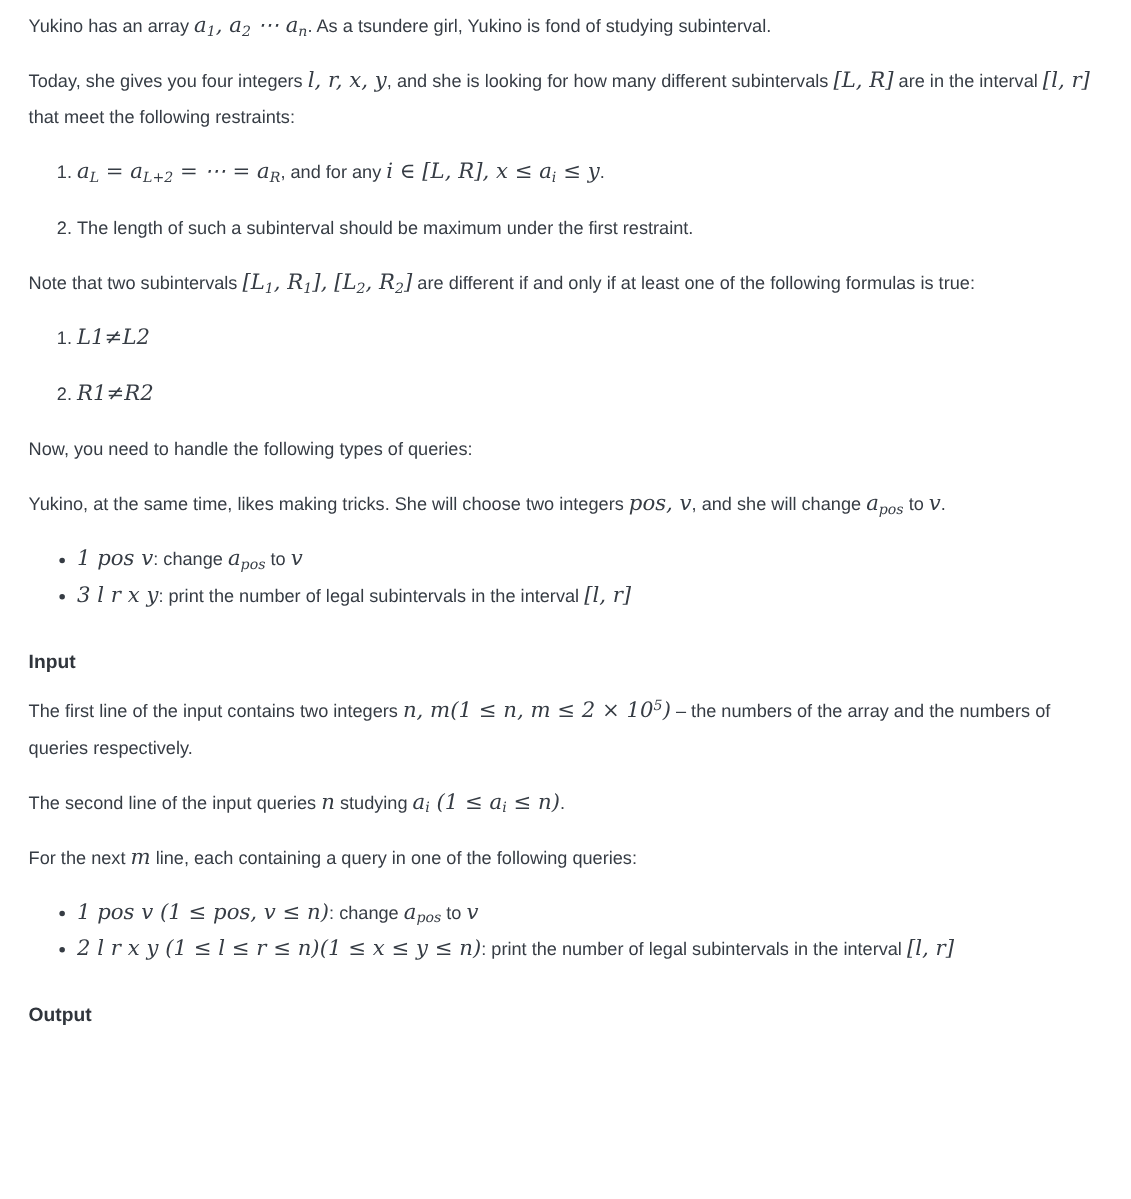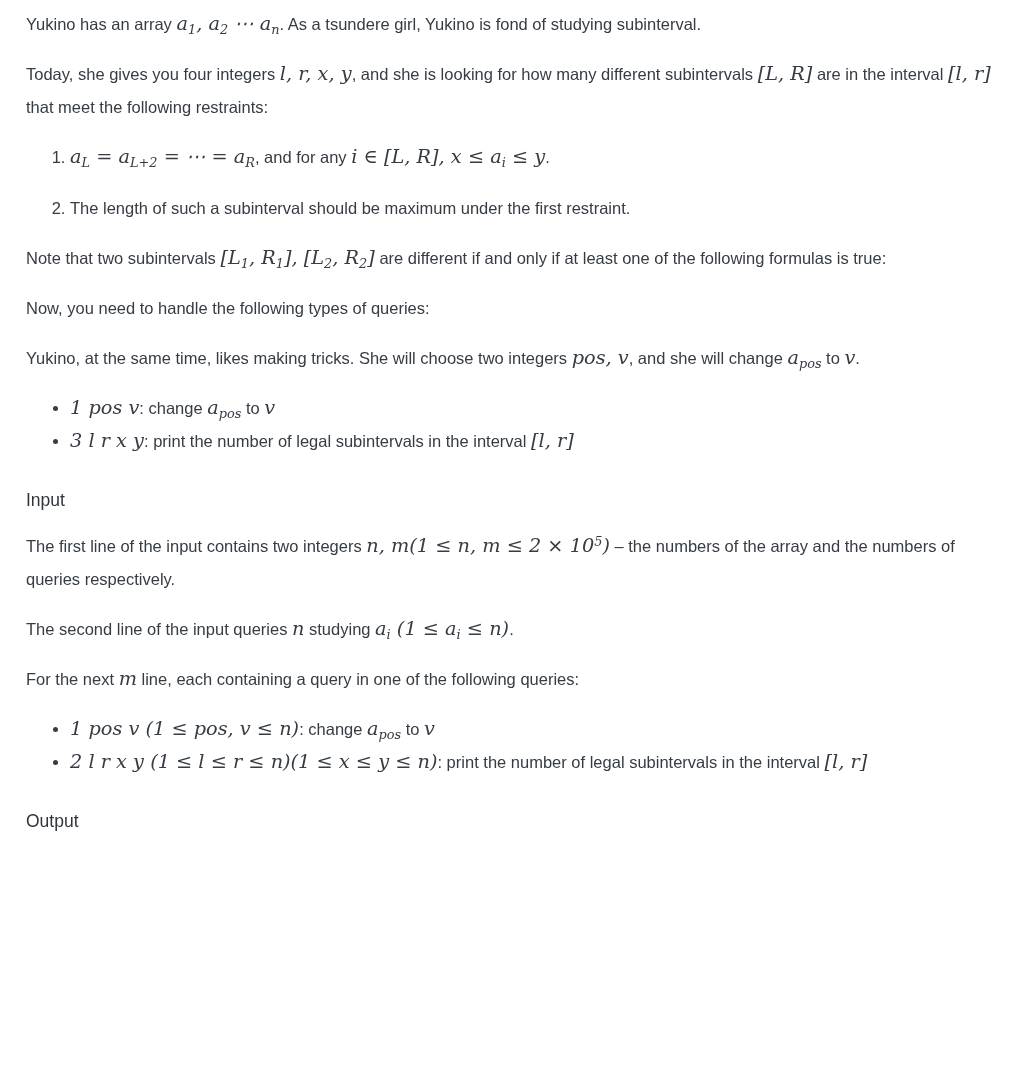--- a/index.html
+++ b/index.html
@@ -24,21 +24,21 @@
   ol, ul {
     margin: 0 0 17px 0;
     padding-left: 44px;
   }
   ol.spaced { margin-bottom: 17px; }
   ol.spaced li { margin-bottom: 18px; }
   ol.spaced li:last-child { margin-bottom: 0; }
   ul.tight li { margin-bottom: 0; }
   h3 {
     font-size: 17.5px;
-    font-weight: 400;
+    font-weight: 700;
     margin: 30px 0 17px 0;
     line-height: 1.4;
     color: #30353c;
   }
   
   .math {
     font-family: "DejaVu Serif", serif;
     font-style: italic;
     font-size: 1.17em;
     line-height: 1;
@@ -65,20 +65,24 @@
 
   <p><span class="t">Today, she gives you four integers </span><span class="math">l, r, x, y</span><span class="t">, and she is looking for how many different subintervals </span><span class="math">[L, R]</span><span class="t"> are in the interval </span><span class="math">[l, r]</span><span class="t"> that meet the following restraints:</span></p>
 
   <ol class="spaced">
     <li><span class="math">a</span><span class="math m-sub">L</span><span class="math"> = a</span><span class="math m-sub">L+2</span><span class="math"> = ⋯ = a</span><span class="math m-sub">R</span><span class="t">, and for any </span><span class="math">i ∈ [L, R], x ≤ a</span><span class="math m-sub">i</span><span class="math"> ≤ y</span><span class="t">.</span></li>
     <li><span class="t">The length of such a subinterval should be maximum under the first restraint.</span></li>
   </ol>
 
   <p><span class="t">Note that two subintervals </span><span class="math">[L</span><span class="math m-sub">1</span><span class="math">, R</span><span class="math m-sub">1</span><span class="math">], [L</span><span class="math m-sub">2</span><span class="math">, R</span><span class="math m-sub">2</span><span class="math">]</span><span class="t"> are different if and only if at least one of the following formulas is true:</span></p>
 
+  <ol class="spaced">
+    <li><span class="math">L1≠L2</span></li>
+    <li><span class="math">R1≠R2</span></li>
+  </ol>
 
   <p><span class="t">Now, you need to handle the following types of queries:</span></p>
 
   <p><span class="t">Yukino, at the same time, likes making tricks. She will choose two integers </span><span class="math">pos, v</span><span class="t">, and she will change </span><span class="math">a</span><span class="math m-sub">pos</span><span class="t"> to </span><span class="math">v</span><span class="t">.</span></p>
 
   <ul class="tight">
     <li><span class="math">1 pos v</span><span class="t">: change </span><span class="math">a</span><span class="math m-sub">pos</span><span class="t"> to </span><span class="math">v</span></li>
     <li><span class="math">3 l r x y</span><span class="t">: print the number of legal subintervals in the interval </span><span class="math">[l, r]</span></li>
   </ul>
 

